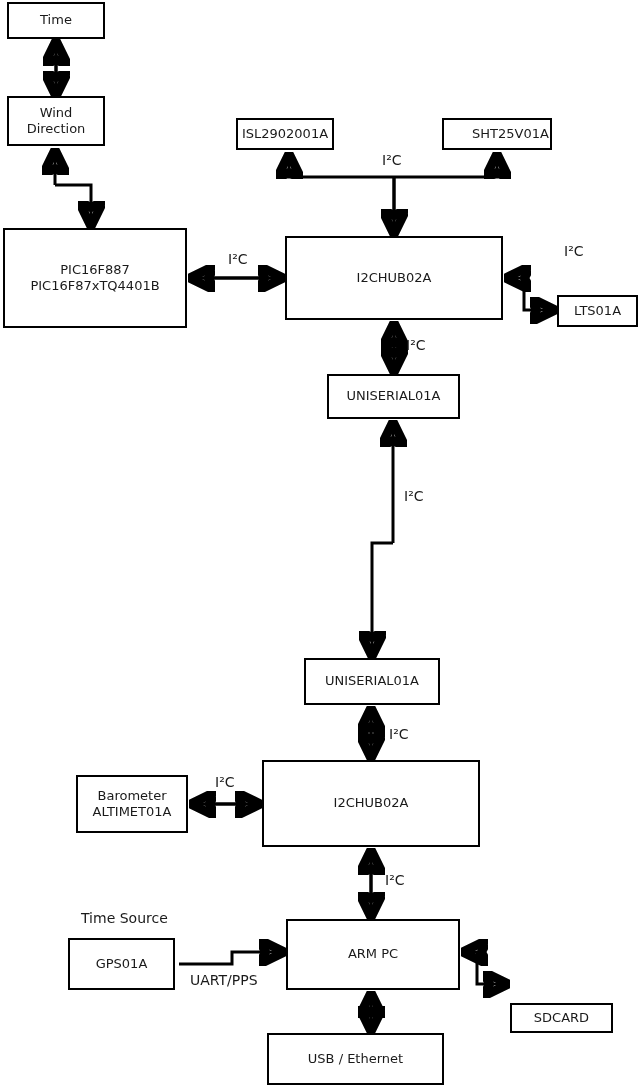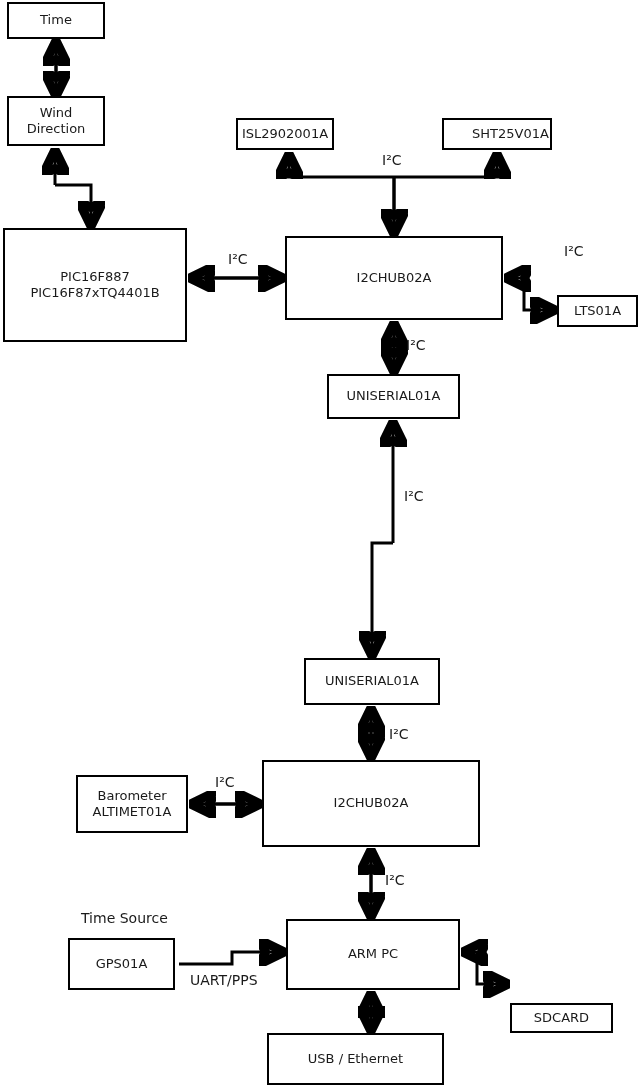--- a/index.html
+++ b/index.html
@@ -92,21 +92,21 @@
     </g>
   </svg>
 
   <div class="node" style="left:7px;top:2px;width:98px;height:37px;">
     <span>Time</span>
   </div>
   <div class="node" style="left:7px;top:96px;width:98px;height:50px;align-items:center;">
     <span>Wind
 Direction</span>
   </div>
-  <div class="node" style="left:3px;top:228px;width:184px;height:114px;">
+  <div class="node" style="left:3px;top:228px;width:184px;height:100px;">
     <span>PIC16F887
 PIC16F87xTQ4401B</span>
   </div>
   <div class="node" style="left:236px;top:118px;width:98px;height:32px;">
     <span>ISL2902001A</span>
   </div>
   <div class="node" style="left:442px;top:118px;width:110px;height:32px;padding-left:27px;">
     <span>SHT25V01A</span>
   </div>
   <div class="node" style="left:285px;top:236px;width:218px;height:84px;">

